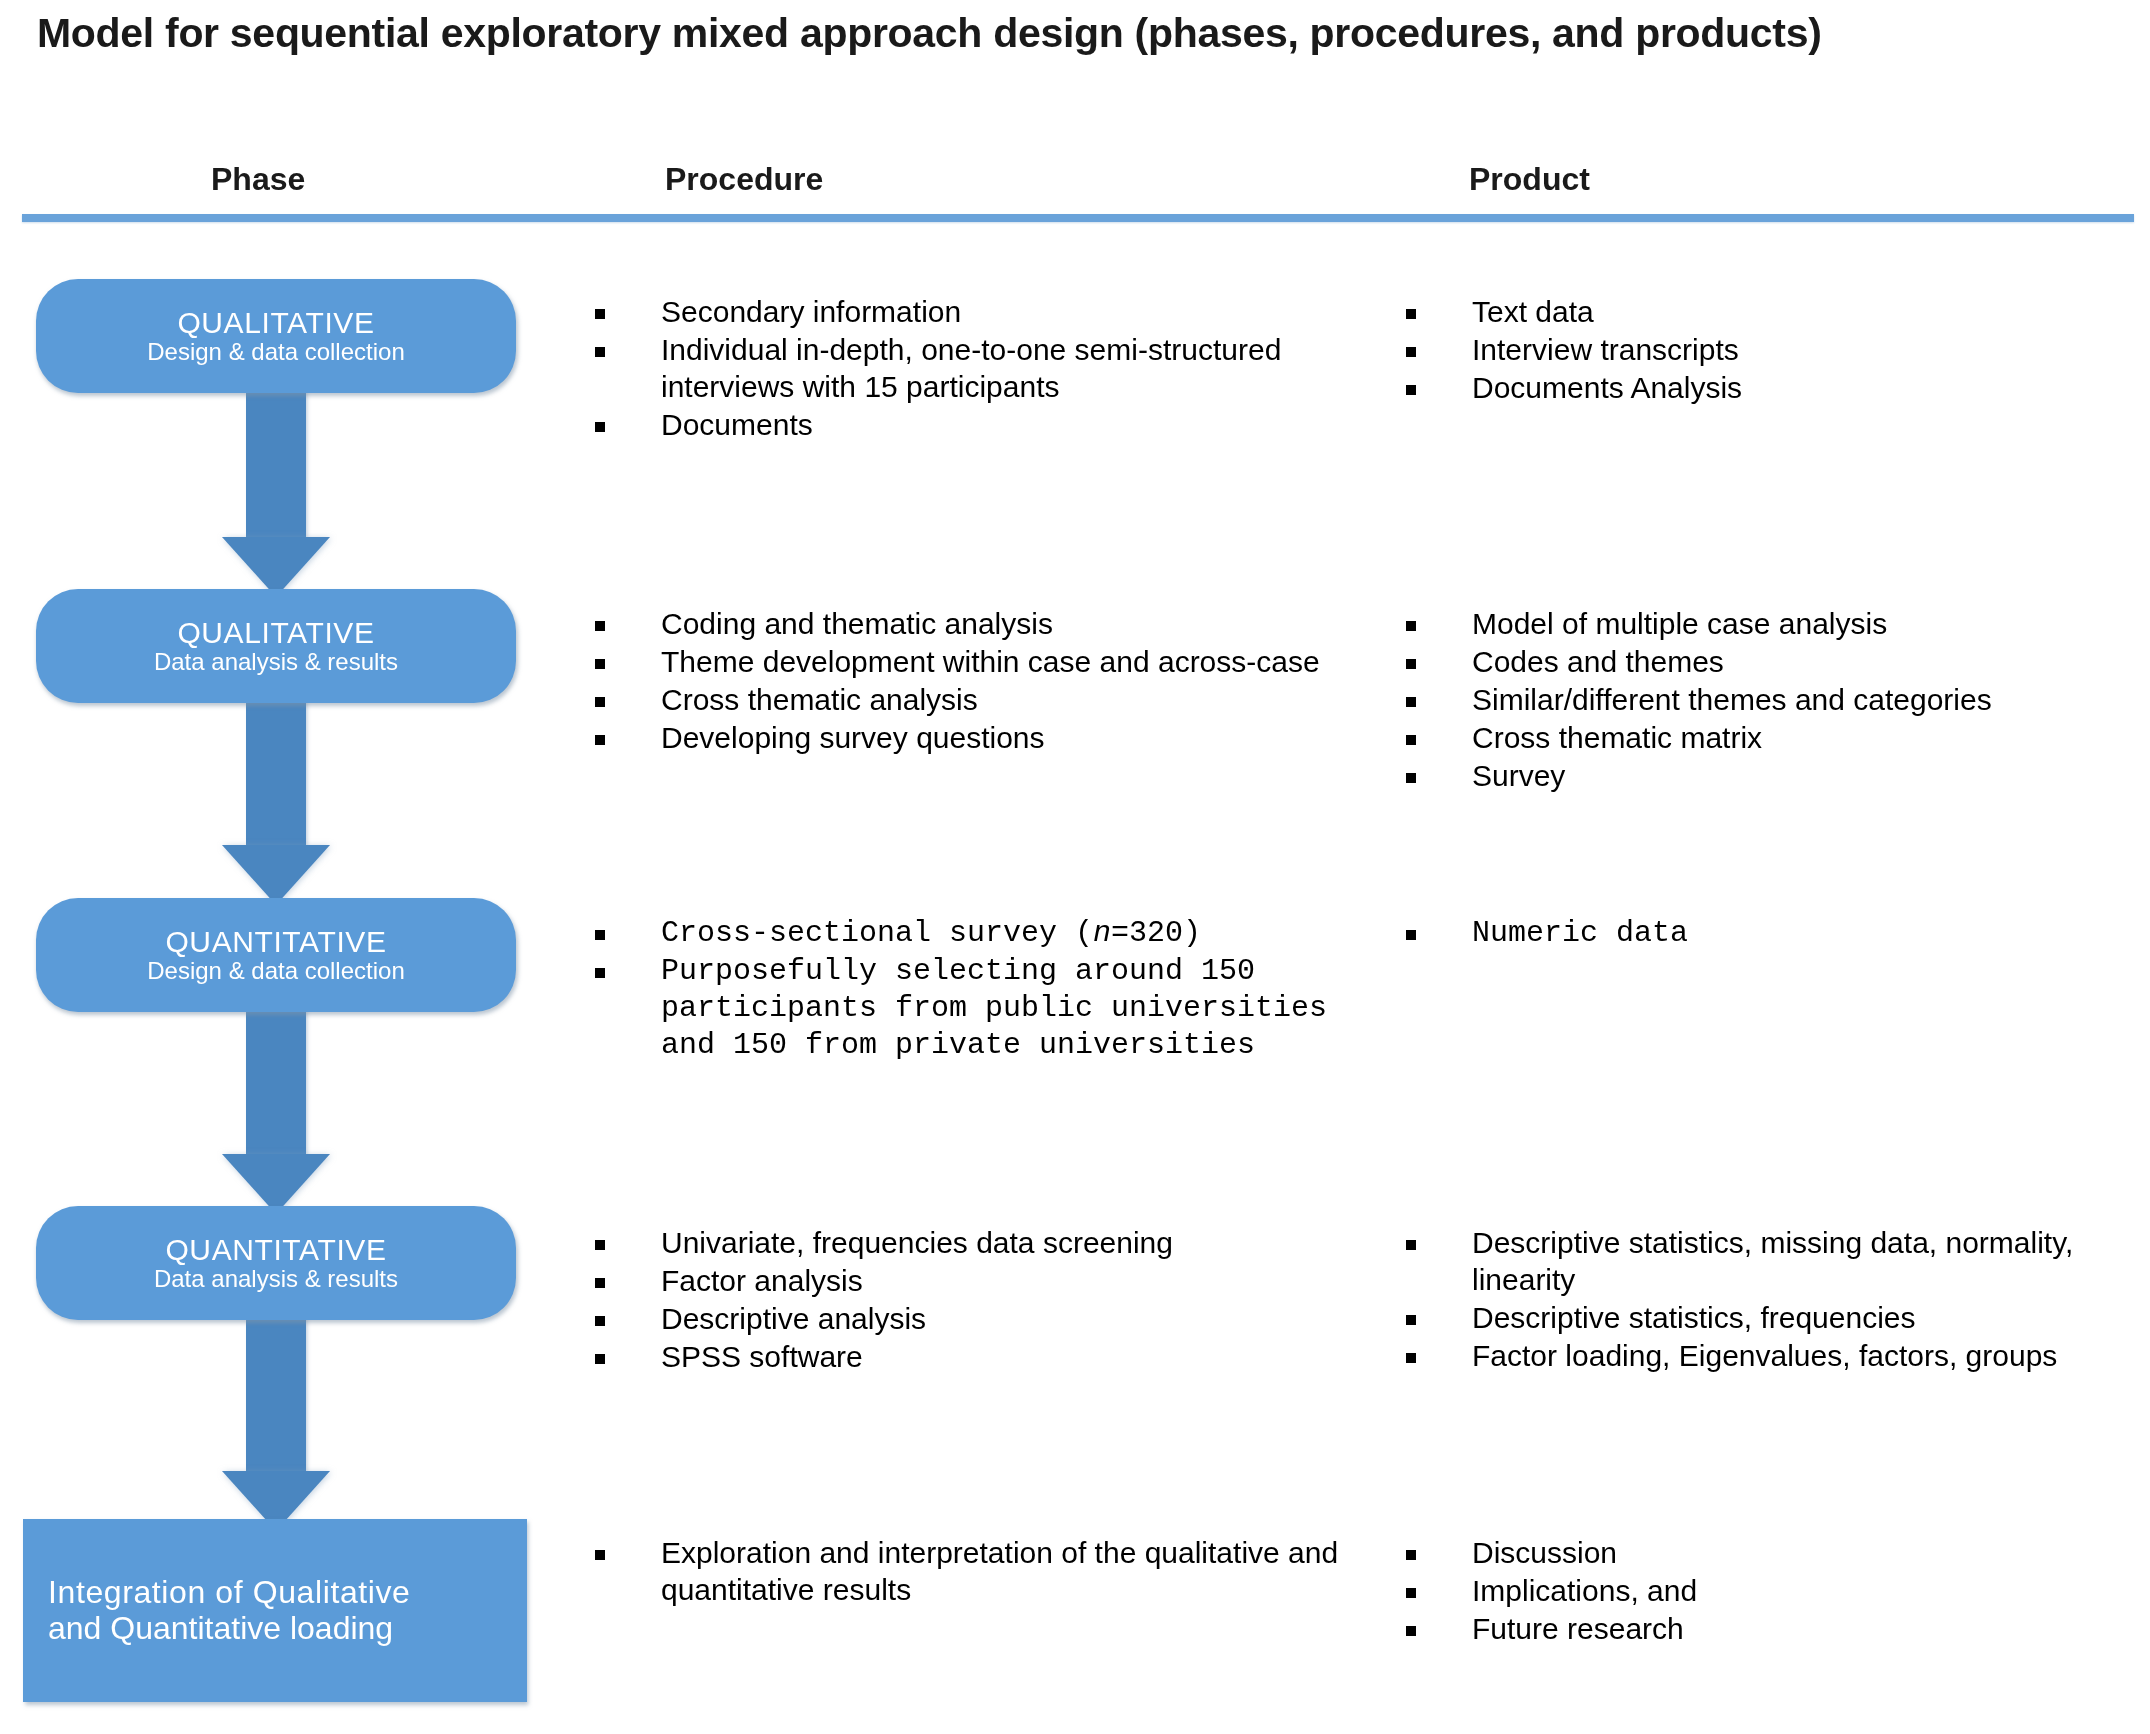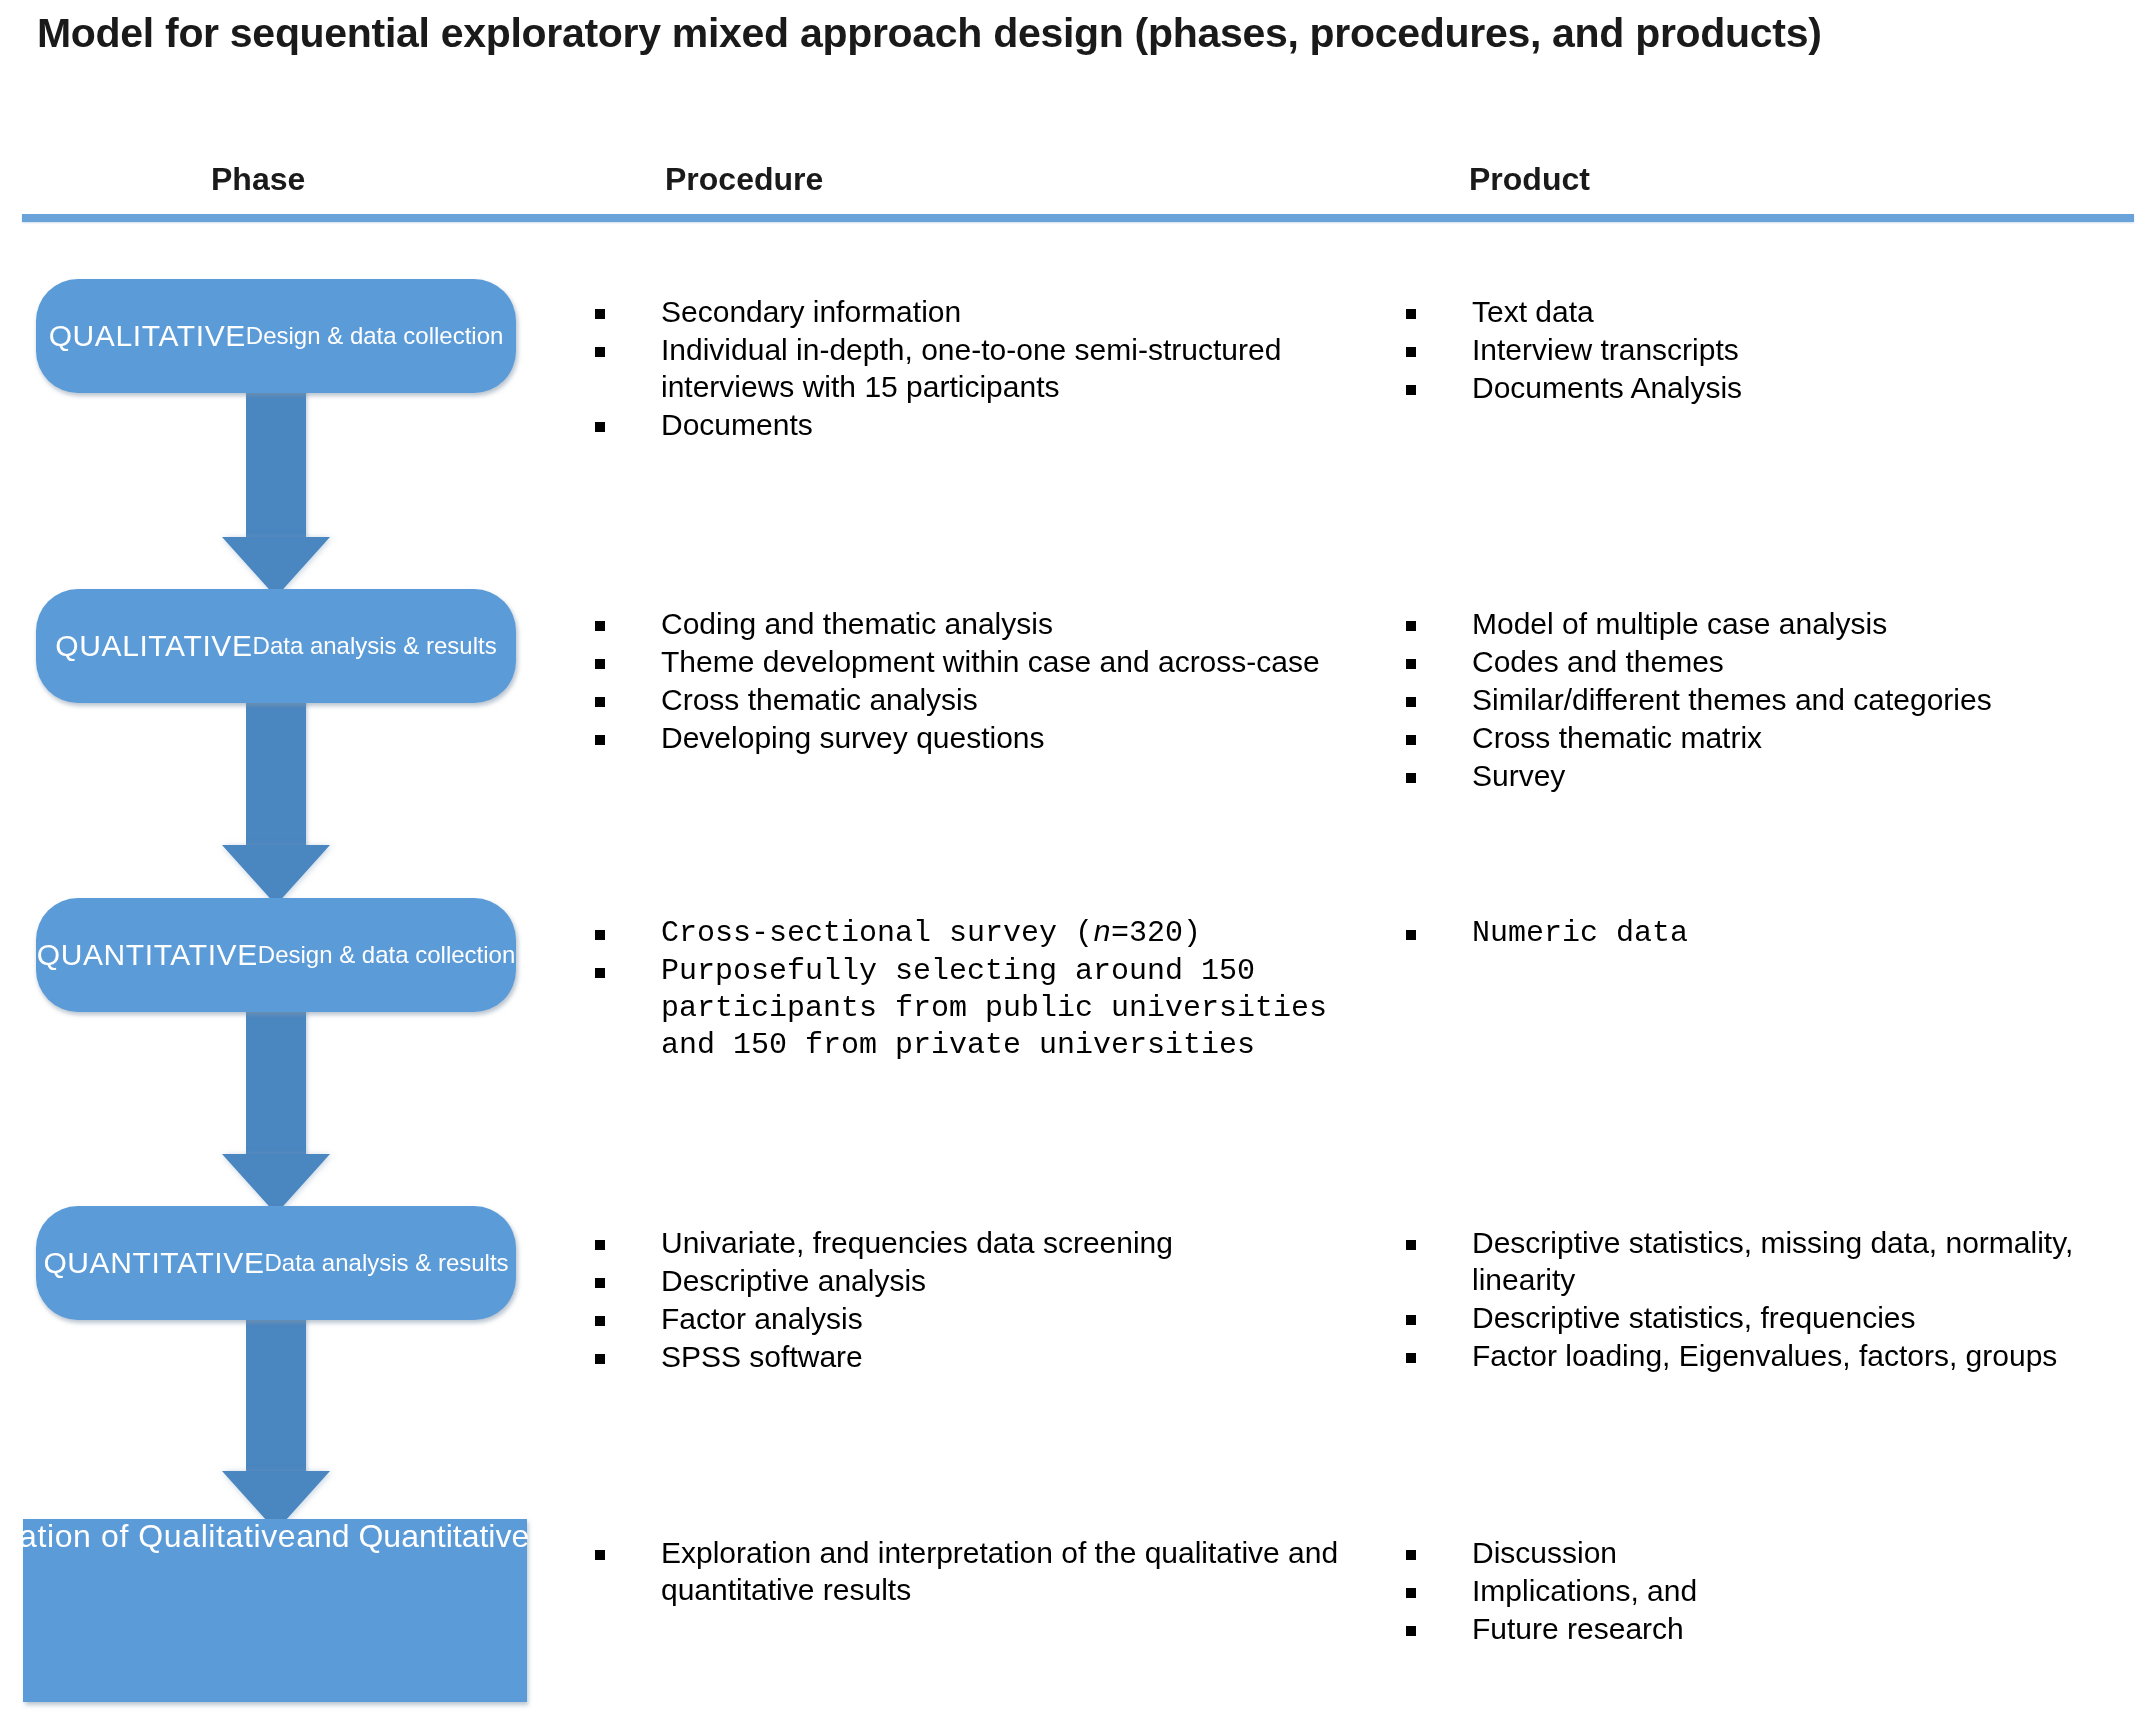--- a/index.html
+++ b/index.html
@@ -61,21 +61,21 @@
   }
 
   .phase-box {
     position: absolute;
     left: 36px;
     width: 480px;
     background: #5b9bd8;
     border-radius: 42px;
     box-sizing: border-box;
     display: flex;
-    flex-direction: row;
+    flex-direction: column;
     align-items: center;
     justify-content: center;
     color: #ffffff;
     box-shadow: 1.8px 3px 4.2px rgba(130,150,170,.55);
     z-index: 2;
   }
   .phase-box .line1 {
     font-size: 30px;
     letter-spacing: 0.6px;
     line-height: 1.12;
@@ -252,22 +252,22 @@
   <li>Developing survey questions</li>
 </ul>
 
 <ul class="bullets col-procedure r3">
   <li>Cross-sectional survey (<em>n</em>=320)</li>
   <li>Purposefully selecting around 150 participants from public universities and 150 from private universities</li>
 </ul>
 
 <ul class="bullets col-procedure r4">
   <li>Univariate, frequencies data screening</li>
+  <li>Factor analysis</li>
   <li>Descriptive analysis</li>
-  <li>Factor analysis</li>
   <li>SPSS software</li>
 </ul>
 
 <ul class="bullets col-procedure r5">
   <li>Exploration and interpretation of the qualitative and quantitative results</li>
 </ul>
 
 <ul class="bullets col-product r1">
   <li>Text data</li>
   <li>Interview transcripts</li>

